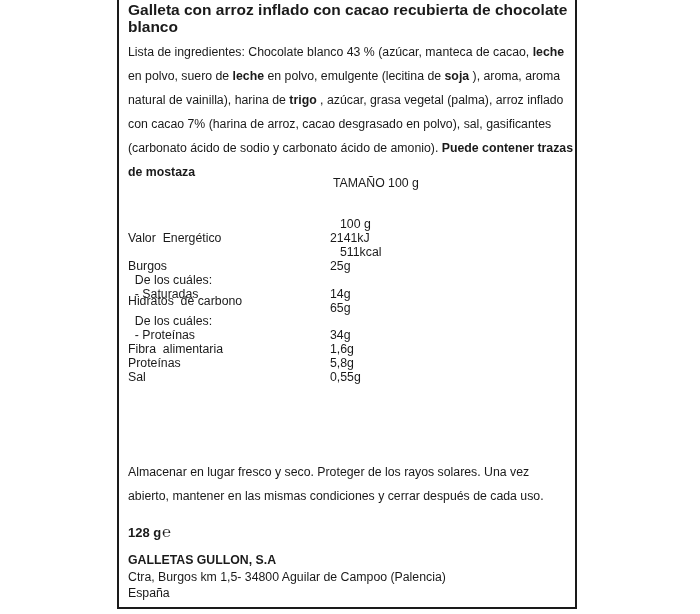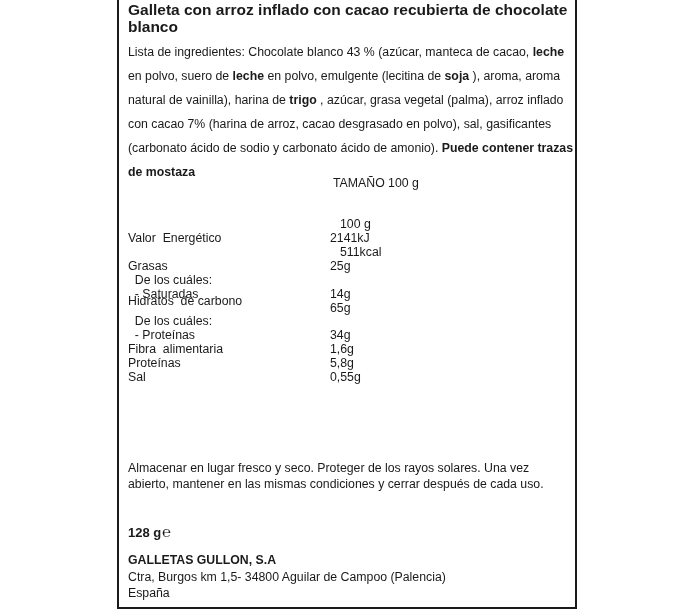--- a/index.html
+++ b/index.html
@@ -8,21 +8,21 @@
   .label-box { position:absolute; left:117px; top:-2px; width:460px; height:611px;
                border:2px solid #1a1a1a; border-top:none; box-sizing:border-box; background:#fff; }
   .abs { position:absolute; white-space:nowrap; }
   .title { left:128px; top:1px; font-size:15.5px; font-weight:bold; line-height:17px; white-space:normal; width:440px; }
   .ingredients { left:128px; top:40px; width:445px; font-size:12.3px; line-height:24px; white-space:normal; }
   .ingredients b { font-weight:bold; }
   .serving { left:333px; top:176px; font-size:12.3px; }
   .nut { font-size:12.3px; line-height:14px; }
   .nut-label { left:128px; }
   .nut-val { text-align:left; }
-  .storage { left:128px; top:460px; width:445px; font-size:12.3px; line-height:16px; white-space:normal; }
+  .storage { left:128px; top:460px; width:445px; font-size:12.3px; line-height:24px; white-space:normal; }
   .weight { left:128px; top:490px; font-size:13px; font-weight:bold;margin-top:33px; }
   .estimated { font-weight:normal; font-size:15px; display:inline-block; margin-left:1px; }
   .company { left:128px; top:553px; font-size:12.3px; font-weight:bold; }
   .address { left:128px; top:570px; font-size:12.3px; }
   .country { left:128px; top:586px; font-size:12.3px; }
 </style>
 </head>
 <body>
 
 <div class="label-box"></div>
@@ -31,21 +31,21 @@
 
 <div class="abs ingredients" id="ingredients"><span>Lista de ingredientes: Chocolate blanco 43 % (azúcar, manteca de cacao, </span><b>leche</b><span> en polvo, suero de </span><b>leche</b><span> en polvo, emulgente (lecitina de </span><b>soja</b><span> ), aroma, aroma natural de vainilla), harina de </span><b>trigo</b><span> , azúcar, grasa vegetal (palma), arroz inflado con cacao 7% (harina de arroz, cacao desgrasado en polvo), sal, gasificantes (carbonato ácido de sodio y carbonato ácido de amonio). </span><b>Puede contener trazas de mostaza</b></div>
 
 <div class="abs serving">TAMAÑO 100 g</div>
 
 <div id="nutrition-table">
   <div class="abs nut nut-val" style="left:340px;top:217px;width:53px;">100 g</div>
 <div class="abs nut nut-label" style="top: 231px; white-space: pre;">Valor  Energético</div>
     <div class="abs nut nut-val" style="top: 231px; left: 330px; width: 58px;">2141kJ</div>
     <div class="abs nut nut-val" style="top: 244.9px; left: 340px; width: 65px;">511kcal</div>
-    <div class="abs nut nut-label" style="top: 258.8px; white-space: pre;">Grasas</div>
+    <div class="abs nut nut-label" style="top: 258.8px; white-space: pre;">Burgos</div>
     <div class="abs nut nut-val" style="top: 258.8px; left: 330px; width: 58px;">25g</div>
     <div class="abs nut nut-label" style="top: 272.7px; white-space: pre;">  De los cuáles:</div>
     <div class="abs nut nut-label" style="top: 286.6px; white-space: pre;">  - Saturadas</div>
     <div class="abs nut nut-val" style="top: 286.6px; left: 330px; width: 58px;">14g</div>
     <div class="abs nut nut-label" style="top: 294px; white-space: pre;">Hidratos  de carbono</div>
     <div class="abs nut nut-val" style="top: 300.5px; left: 330px; width: 58px;">65g</div>
     <div class="abs nut nut-label" style="top: 314.4px; white-space: pre;">  De los cuáles:</div>
     <div class="abs nut nut-label" style="top: 328.3px; white-space: pre;">  - Proteínas</div>
     <div class="abs nut nut-val" style="top: 328.3px; left: 330px; width: 58px;">34g</div>
     <div class="abs nut nut-label" style="top: 342.2px; white-space: pre;">Fibra  alimentaria</div>

